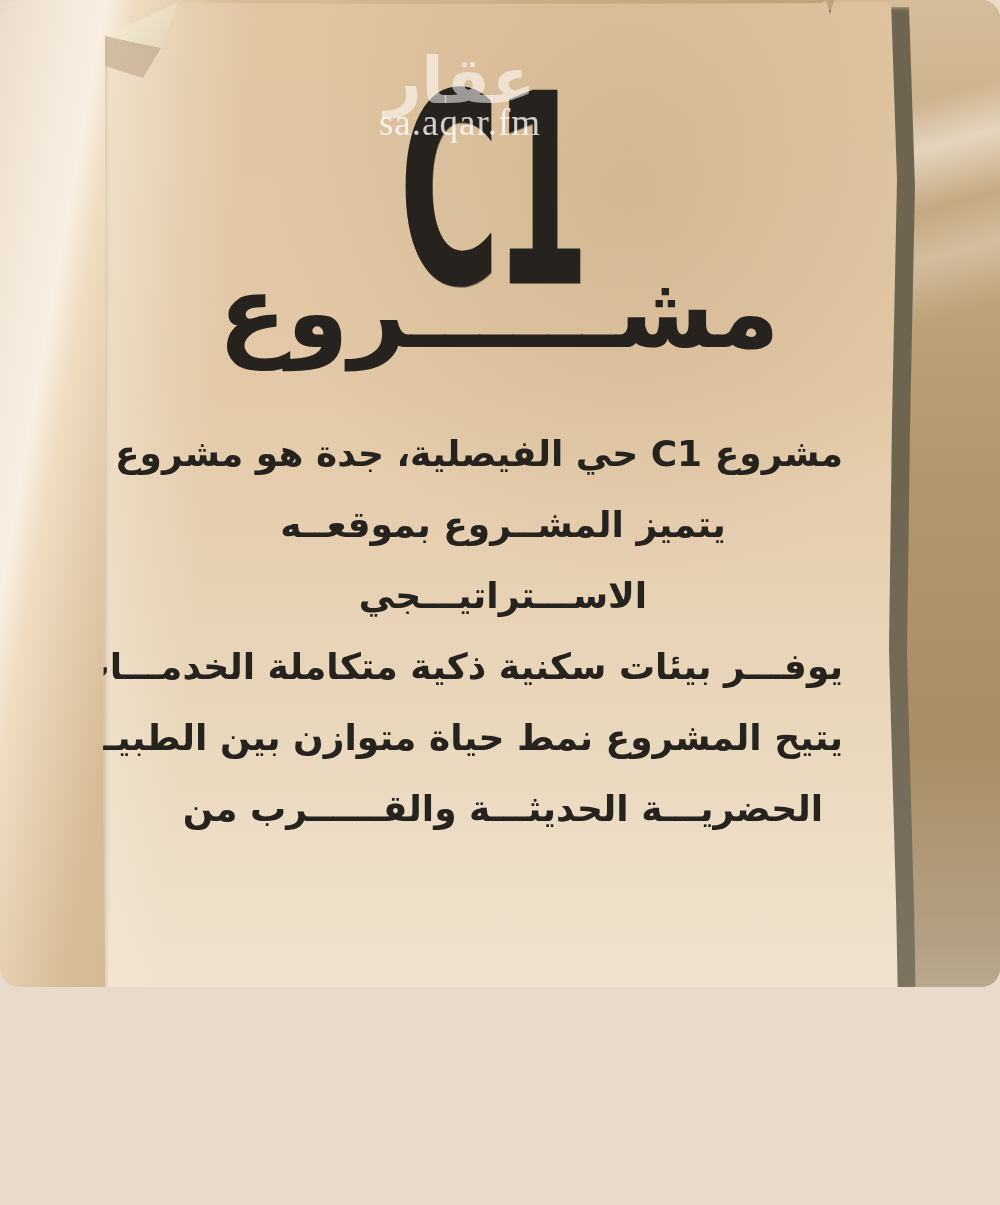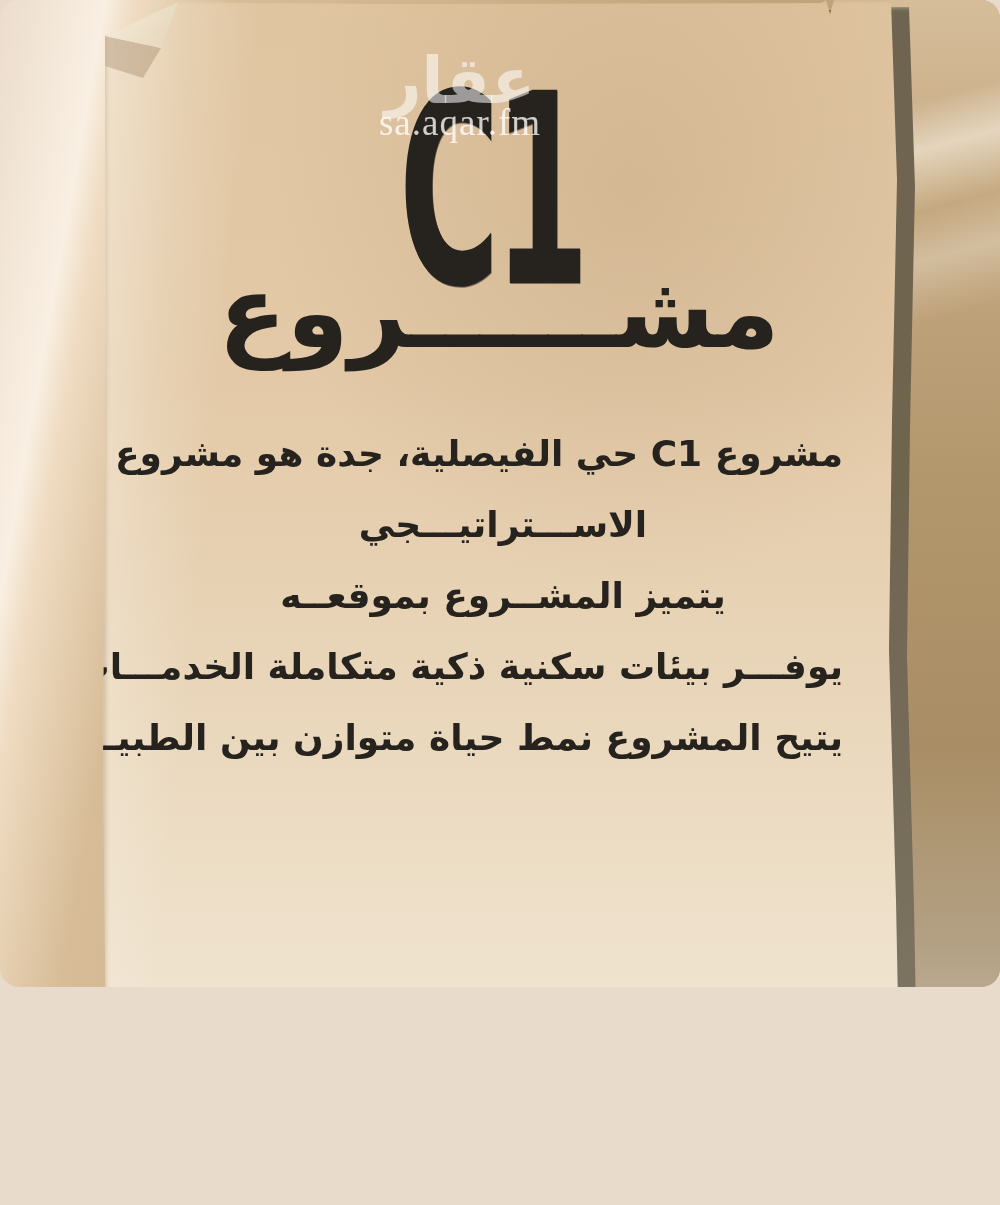--- a/index.html
+++ b/index.html
@@ -159,24 +159,25 @@
     <div class="fold-flap"></div>
     <div class="curl-shade"></div>
     <div class="curl-flap"></div>
 
     <div class="logo-c1">C1</div>
 
     <div class="logo-ar">مشــــــروع</div>
 
     <div class="body-text">
       <div class="body-line">مشروع C1 حي الفيصلية، جدة هو مشروع سكني</div>
+      <div class="body-line">يتميز المشــروع بموقعــه</div>
       <div class="body-line">الاســـتراتيـــجي</div>
-      <div class="body-line">يتميز المشــروع بموقعــه</div>
       <div class="body-line">يوفـــر بيئات سكنية ذكية متكاملة الخدمـــات</div>
       <div class="body-line">يتيح المشروع نمط حياة متوازن بين الطبيـــعة</div>
+      <div class="body-line">الحضريـــة الحديثـــة والقــــــرب من</div>
     </div>
   </div>
 
   <div class="wm">
     <span class="wm-logo">عقار</span>
     <span class="wm-site">sa.aqar.fm</span>
   </div>
 
 </div>
 

